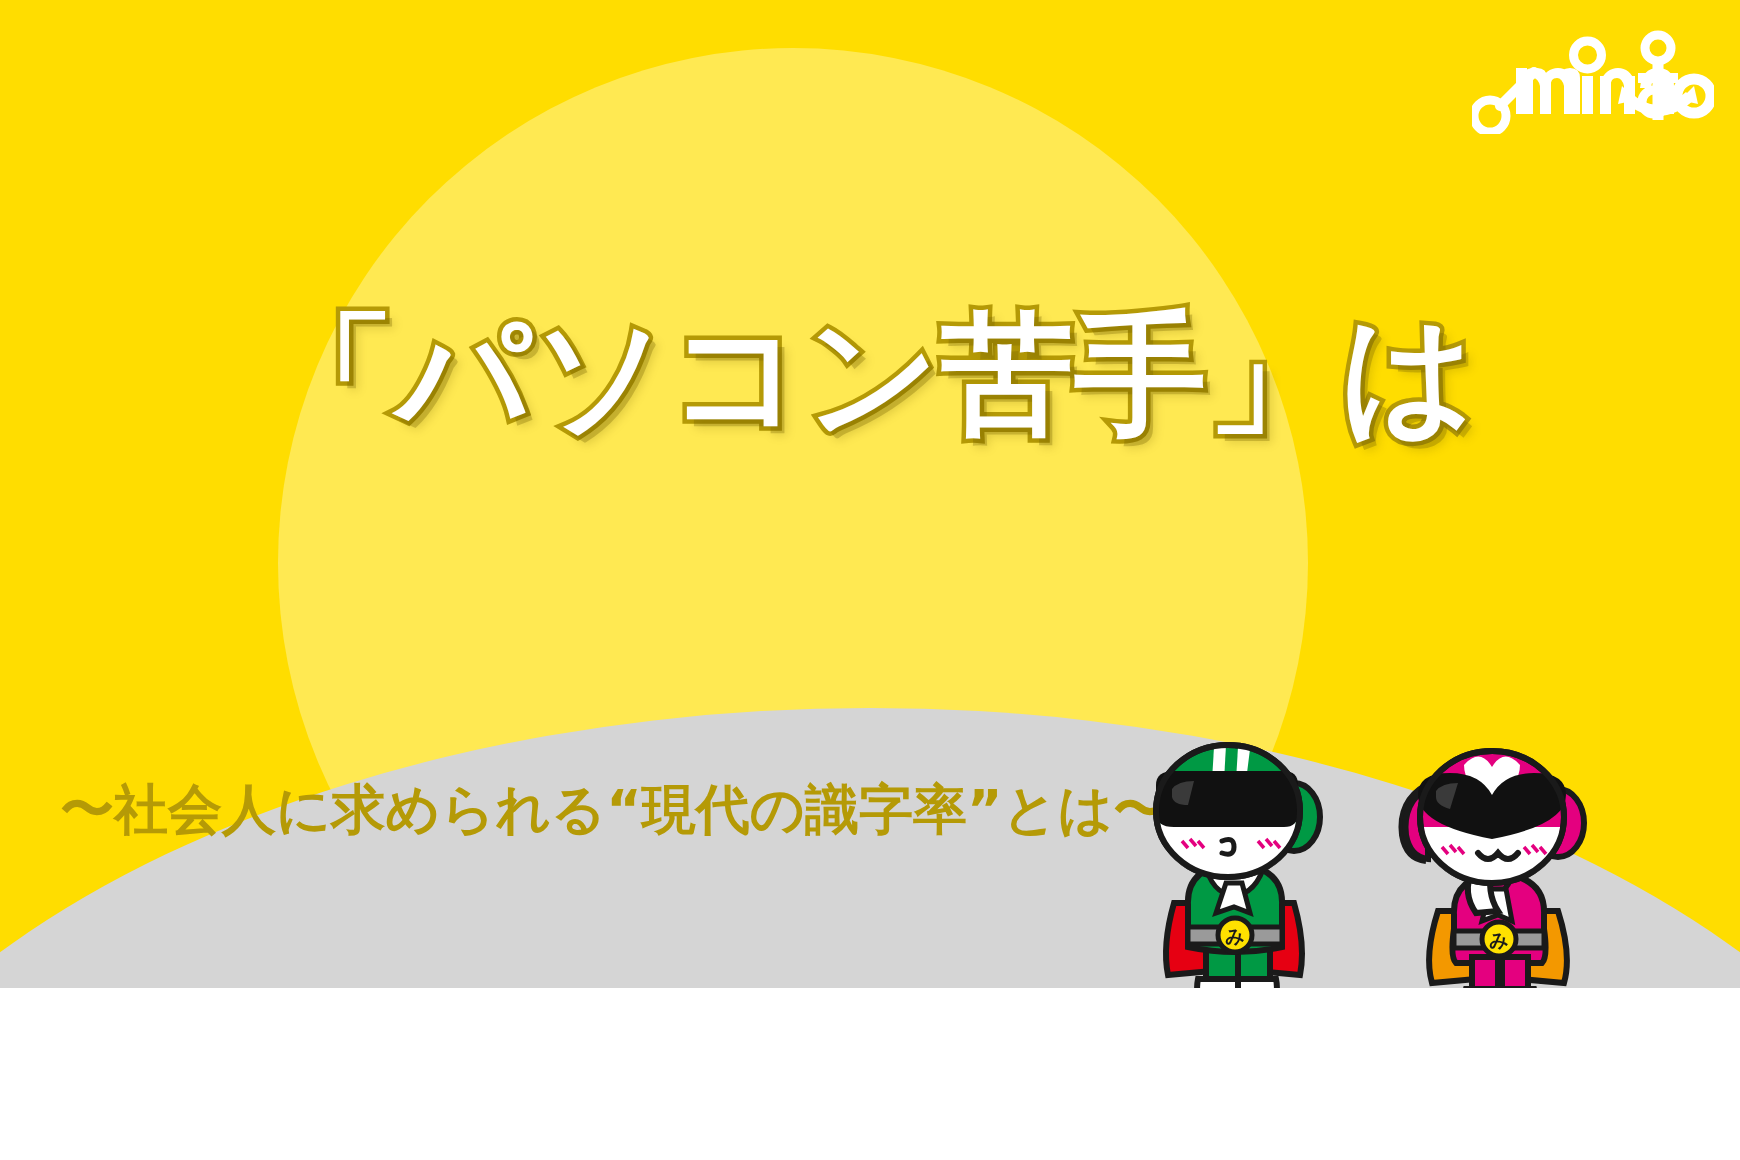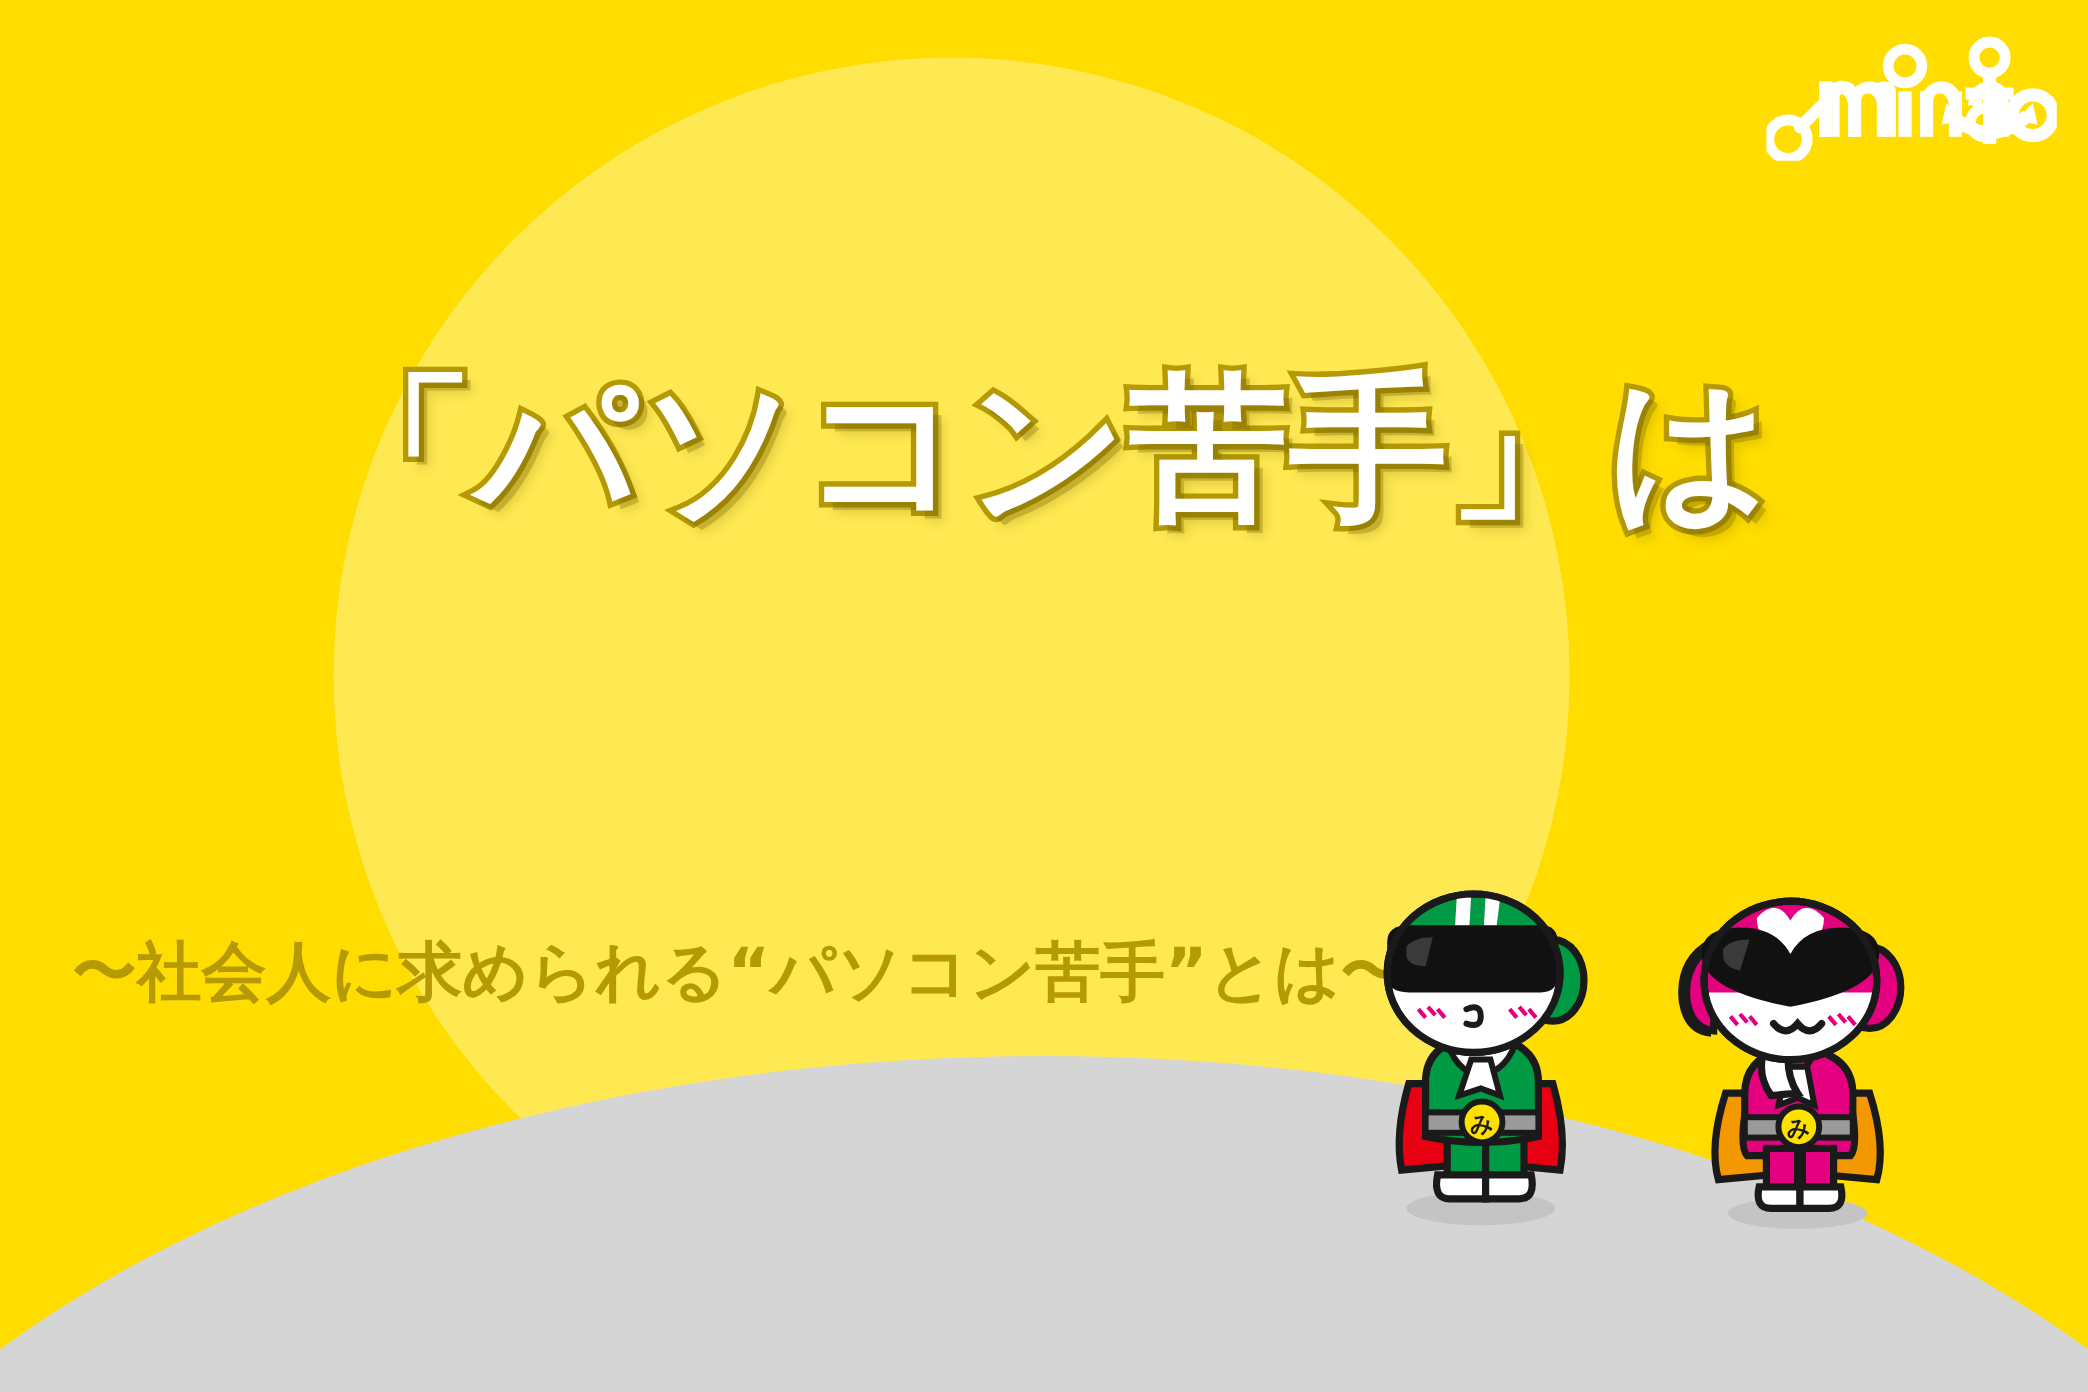--- a/index.html
+++ b/index.html
@@ -3,21 +3,21 @@
 <meta charset="utf-8">
 <style>
   * { margin:0; padding:0; box-sizing:border-box; }
   html, body {
     width:1740px; height:1160px;
     font-family:"Liberation Sans", sans-serif;
     overflow:hidden;
   }
   #stage {
     position:relative;
-    width:1740px; height:1160px;
+    width:1740px; height:988px;
     background:#FFDD00;
     overflow:hidden;
   }
 
   
   .sun-circle {
     position:absolute;
     left:278px; top:48px;
     width:1030px; height:1030px;
     border-radius:50%;
@@ -122,21 +122,21 @@
 
         <circle cx="222" cy="70" r="17" fill="none" stroke="#FFFFFF" stroke-width="11"></circle>
       </g>
     </svg>
   </div>
 
   <div class="title-block">
     <div class="title-line l1">「パソコン苦手」は</div>
   </div>
 
-  <div class="subtitle">〜社会人に求められる“パソコン苦手”とは〜</div>
+  <div class="subtitle">〜社会人に求められる“現代の識字率”とは〜</div>
 
   <div class="mascots">
 
     <svg class="m-green" viewBox="0 0 250 300">
       <ellipse cx="118" cy="272" rx="62" ry="14" fill="#C4C4C4"></ellipse>
 
       <path d="M58 168 Q46 210 52 240 L96 236 L96 168 Z" fill="#E60012" stroke="#1A1A1A" stroke-width="6"></path>
       <path d="M178 168 Q190 210 184 240 L140 236 L140 168 Z" fill="#E60012" stroke="#1A1A1A" stroke-width="6"></path>
 
       <path d="M90 206 L90 252 L122 252 L122 206 Z" fill="#009944" stroke="#1A1A1A" stroke-width="6"></path>

